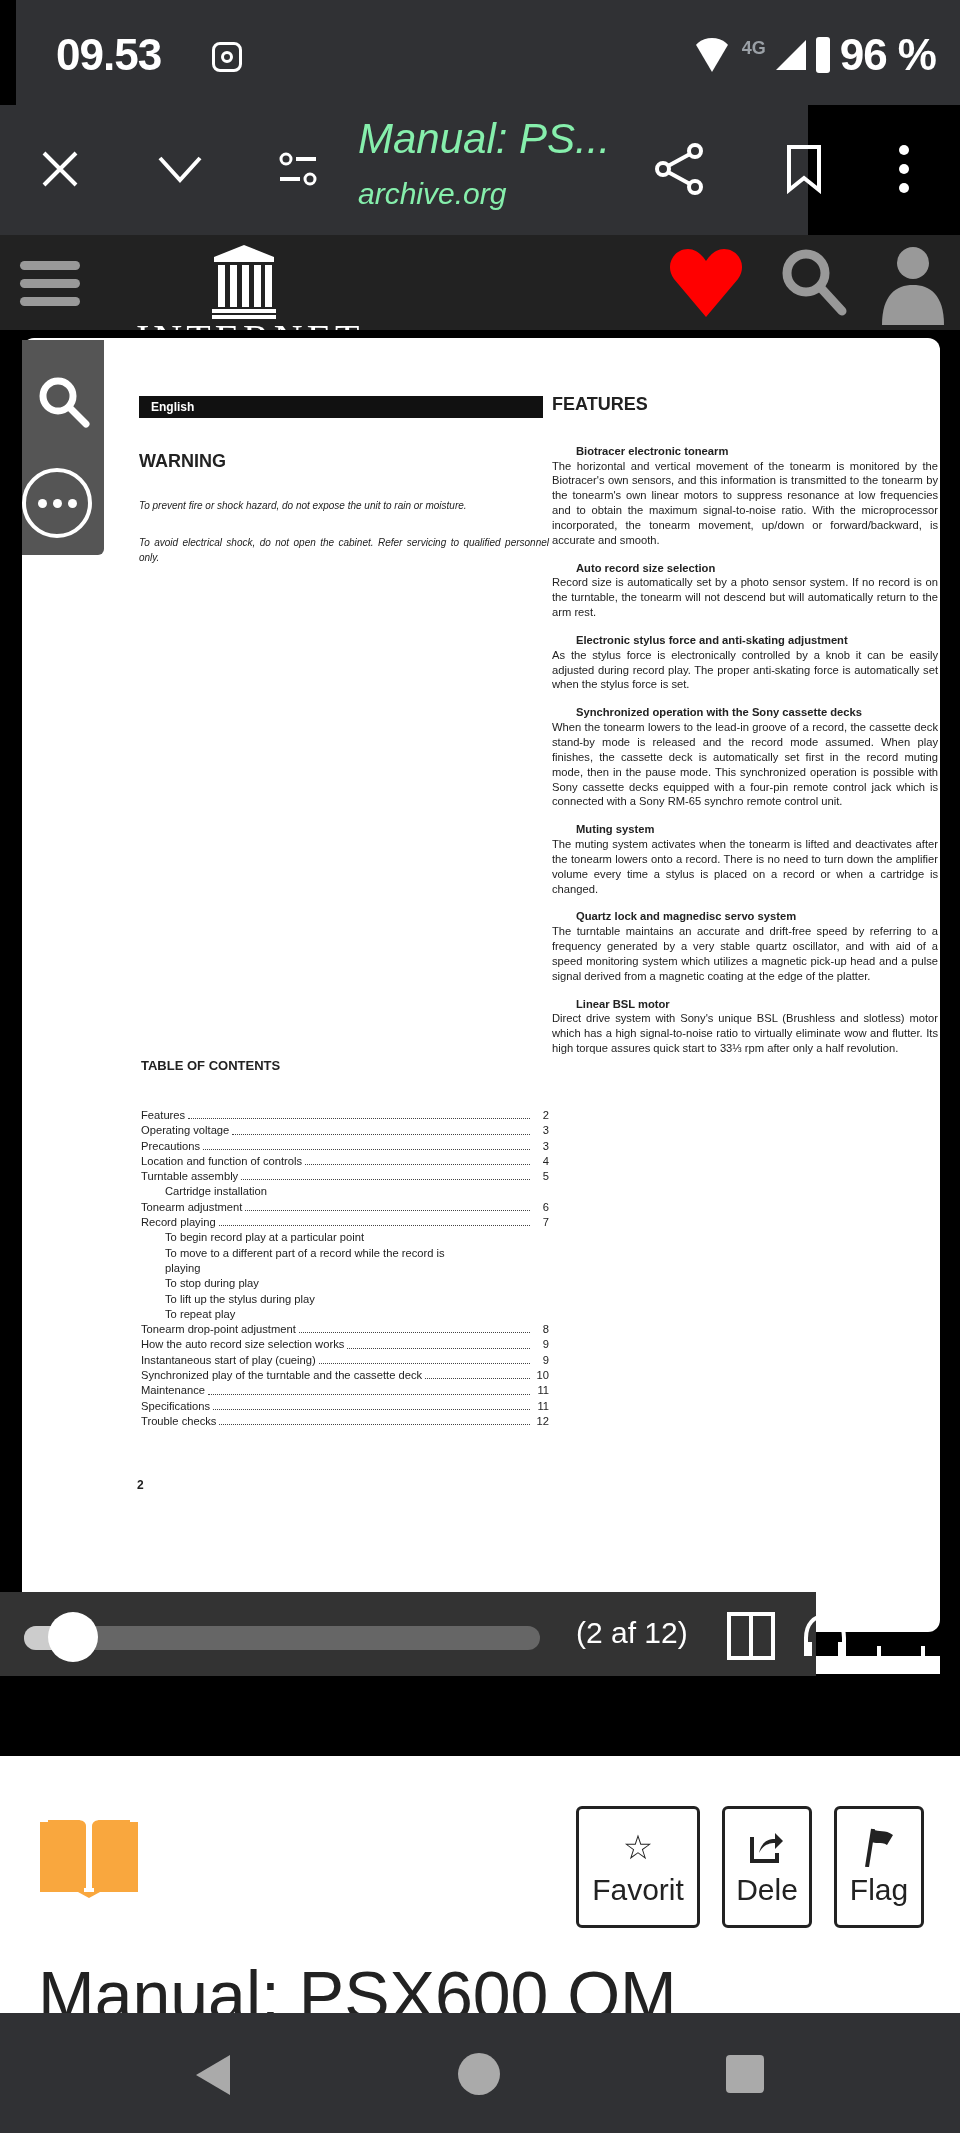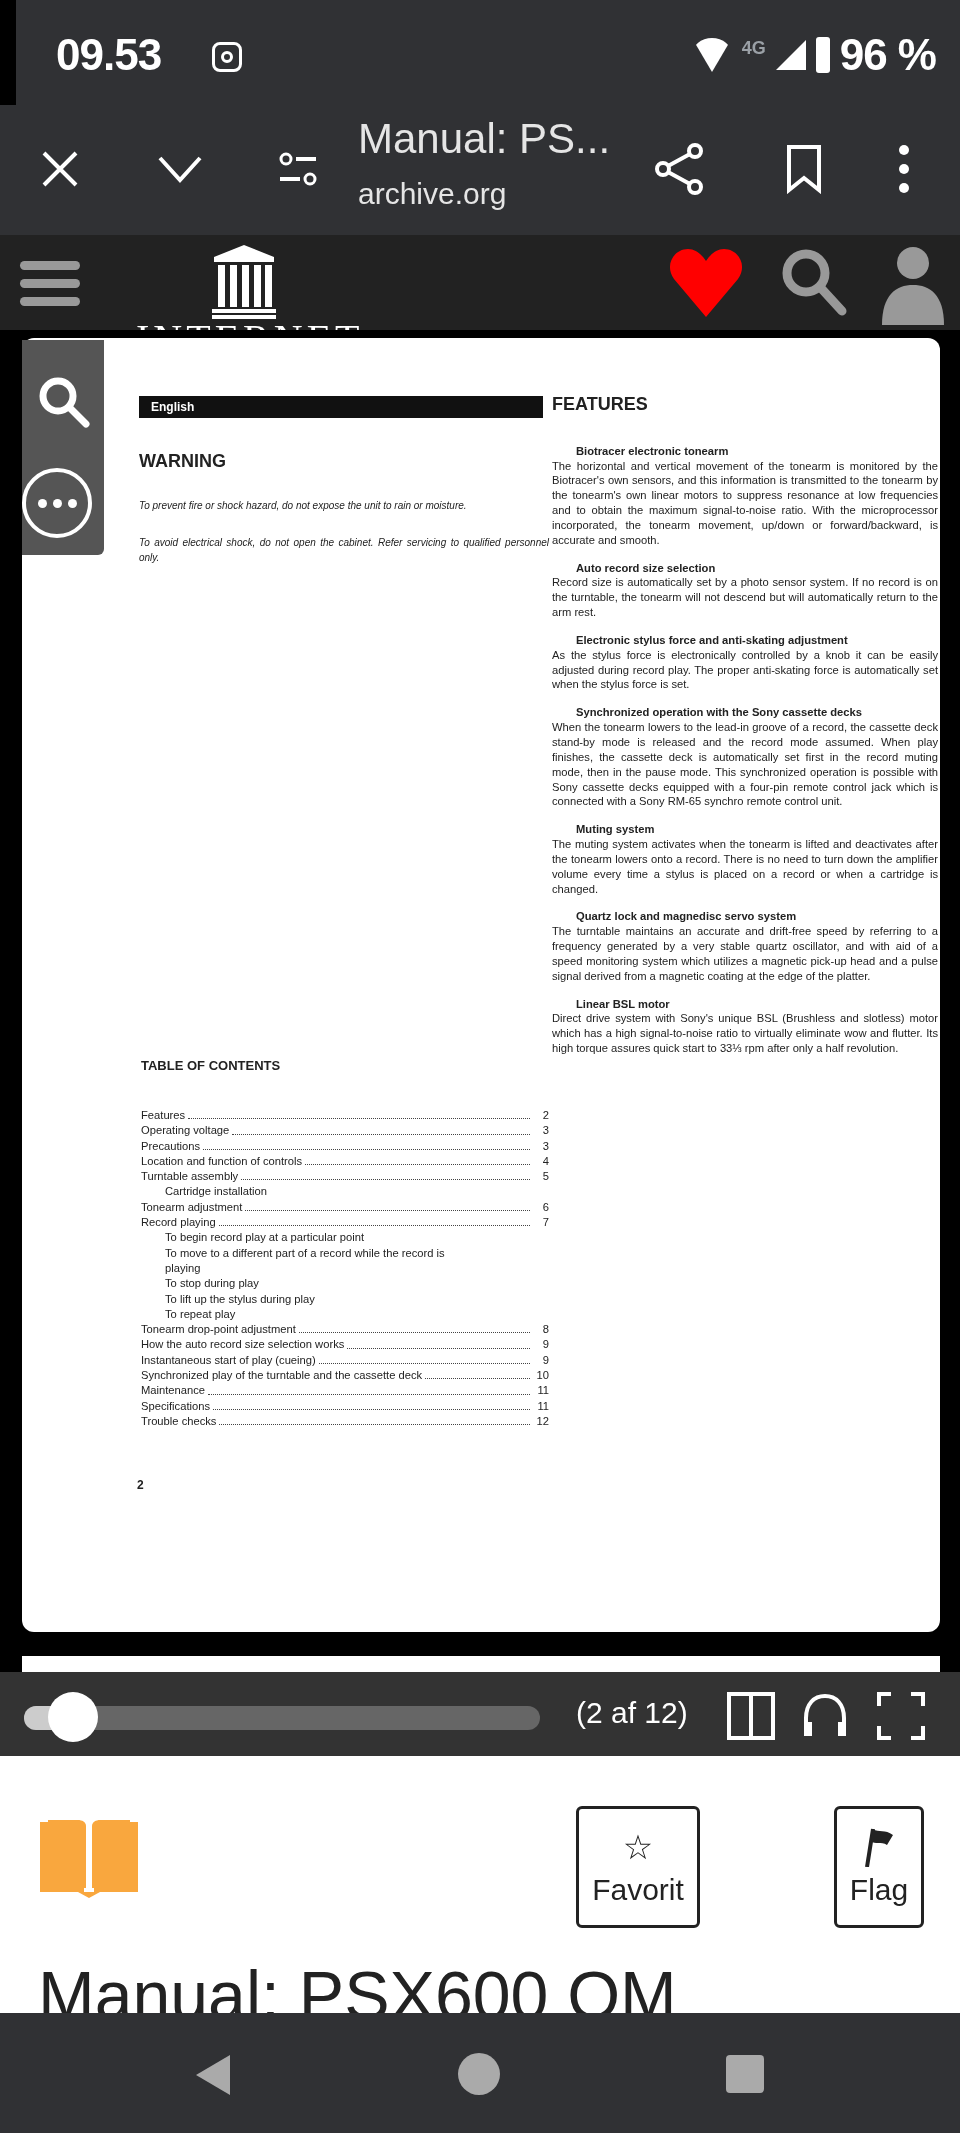--- a/index.html
+++ b/index.html
@@ -12,21 +12,21 @@
   .insta-icon { position: absolute; left: 196px; top: 42px; width: 30px; height: 30px; border: 3px solid #fff; border-radius: 8px; }
   .insta-icon::after { content: ""; position: absolute; left: 6px; top: 6px; width: 12px; height: 12px; border: 3px solid #fff; border-radius: 50%; box-sizing: border-box; }
   .status-right { position: absolute; right: 40px; top: 30px; display: flex; align-items: center; gap: 10px; }
   .wifi-icon { width: 0; height: 0; border-left: 20px solid transparent; border-right: 20px solid transparent; border-top: 34px solid #fff; border-radius: 50% 50% 0 0; }
   .net-label { font-size: 18px; color: #9aa0a6; font-weight: bold; margin-top: -14px; }
   .signal-icon { width: 0; height: 0; border-left: 30px solid transparent; border-bottom: 30px solid #fff; }
   .battery-icon { width: 14px; height: 36px; background: #fff; border-radius: 3px; }
   .battery-text { font-size: 44px; font-weight: bold; letter-spacing: -1px; }
 
   
-  .browser-bar { position: absolute; left: 0; top: 105px; width: 960px; height: 130px; background: #303134; color: #e5e5e5; }
+  .browser-bar { position: absolute; left: 0; top: 105px; width: 808px; height: 130px; background: #303134; color: #86efac; font-style: italic; }
   .bb-icon { position: absolute; color: #fff; display: flex; align-items: center; justify-content: center; }
   .close-icon { left: 36px; top: 40px; width: 48px; height: 48px; font-size: 48px; line-height: 48px; }
   .chevron-icon { left: 152px; top: 36px; width: 56px; height: 56px; }
   .tune-icon { left: 274px; top: 40px; width: 48px; height: 48px; }
   .page-title-bar { position: absolute; left: 358px; top: 10px; font-size: 42px; font-weight: normal; }
   .page-url { position: absolute; left: 358px; top: 72px; font-size: 30px; }
   .share-icon { left: 652px; top: 36px; width: 56px; height: 56px; }
   .bookmark-icon { left: 776px; top: 36px; width: 56px; height: 56px; }
   .menu-icon { left: 880px; top: 36px; width: 48px; height: 56px; }
 
@@ -64,21 +64,21 @@
   .toc-row.sub .t { padding-left: 24px; }
   .page-num { position: absolute; left: 115px; top: 1140px; font-size: 12px; font-weight: bold; }
 
   .features-h { position: absolute; left: 530px; top: 56px; font-size: 18px; font-weight: bold; }
   .features { position: absolute; left: 530px; top: 106px; width: 386px; }
   .feat { margin-bottom: 13px; }
   .feat h4 { font-size: 11.2px; font-weight: bold; line-height: 14.5px; padding-left: 24px; }
   .feat p { font-size: 11.2px; line-height: 14.9px; text-align: justify; }
 
   
-  .br-toolbar { position: absolute; left: 0; top: 1672px; width: 960px; height: 84px; background: #333; }
+  .br-toolbar { position: absolute; left: 0; top: 1592px; width: 816px; height: 84px; background: #333; }
   .slider-track { position: absolute; left: 24px; top: 34px; width: 516px; height: 24px; background: #666; border-radius: 12px; }
   .slider-fill { position: absolute; left: 0; top: 0; width: 52px; height: 24px; background: #ccc; border-radius: 12px 0 0 12px; }
   .slider-thumb { position: absolute; left: 48px; top: 20px; width: 50px; height: 50px; background: #fff; border-radius: 50%; }
   .page-indicator { position: absolute; left: 576px; top: 24px; color: #fff; font-size: 30px; }
   .tb-icon { position: absolute; top: 18px; width: 50px; height: 52px; }
   .twopage-icon { left: 726px; }
   .audio-icon { left: 800px; }
   .fullscreen-icon { left: 876px; }
 
   
@@ -367,20 +367,27 @@
     <path d="M2 4 H10 V70 H46 V74 H2 Z" fill="#f9a73e"></path>
       <path d="M100 4 H92 V70 H56 V74 H100 Z" fill="#f9a73e"></path>
     <path d="M10 2 H40 C44 2 48 4 48 8 V70 H10 Z" fill="#f9a73e"></path>
       <path d="M92 2 H62 C58 2 54 4 54 8 V70 H92 Z" fill="#f9a73e"></path>
     <path d="M40 74 L51 80 L62 74 Z" fill="#f9a73e"></path>
   </svg>
   <div class="act-btn btn-fav">
     <span class="ic">☆</span>
     <span>Favorit</span>
   </div>
+  <div class="act-btn btn-share">
+    <svg class="ic" width="36" height="40" viewBox="0 0 36 40">
+        <path d="M3 10 V34 H28 V26" stroke="#222" stroke-width="4" fill="none"></path>
+        <path d="M10 26 C12 16 18 12 26 12 V6 L34 14 L26 22 V16 C20 16 14 18 10 26 Z" fill="#222"></path>
+      </svg>
+    <span>Dele</span>
+  </div>
   <div class="act-btn btn-flag">
     <svg class="ic" width="36" height="40" viewBox="0 0 36 40">
         <path d="M6 40 L12 2" stroke="#222" stroke-width="4"></path>
         <path d="M12 2 C18 6 24 2 32 8 L26 18 C20 14 14 18 10 14 Z" fill="#222"></path>
       </svg>
     <span>Flag</span>
   </div>
   <div class="item-title">Manual: PSX600 OM</div>
 </div>
 

